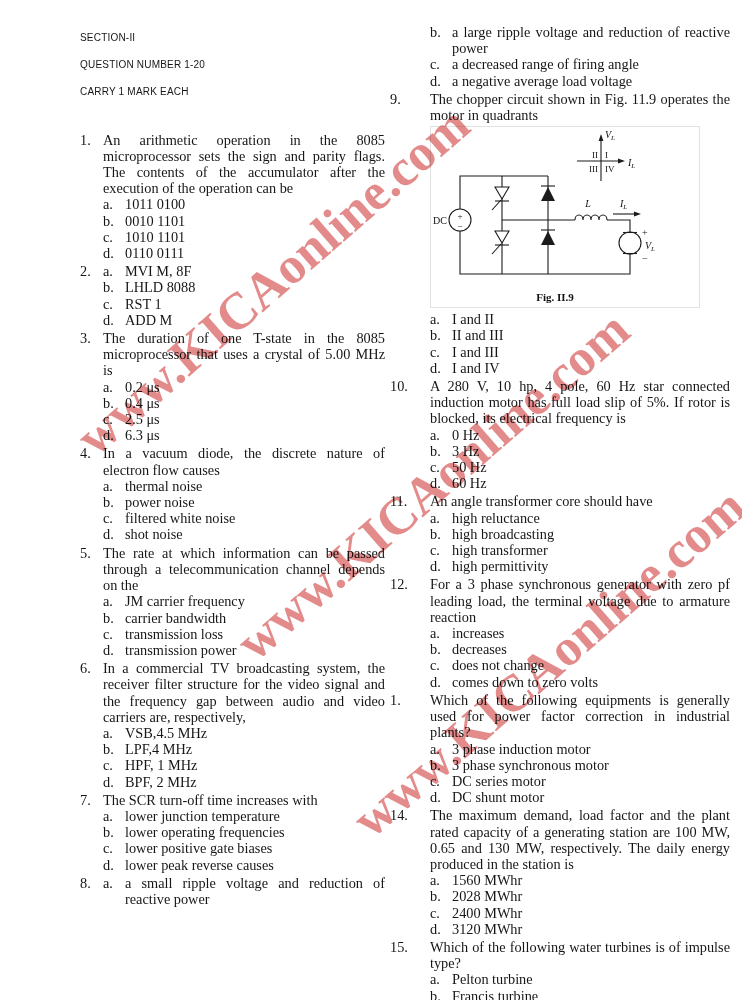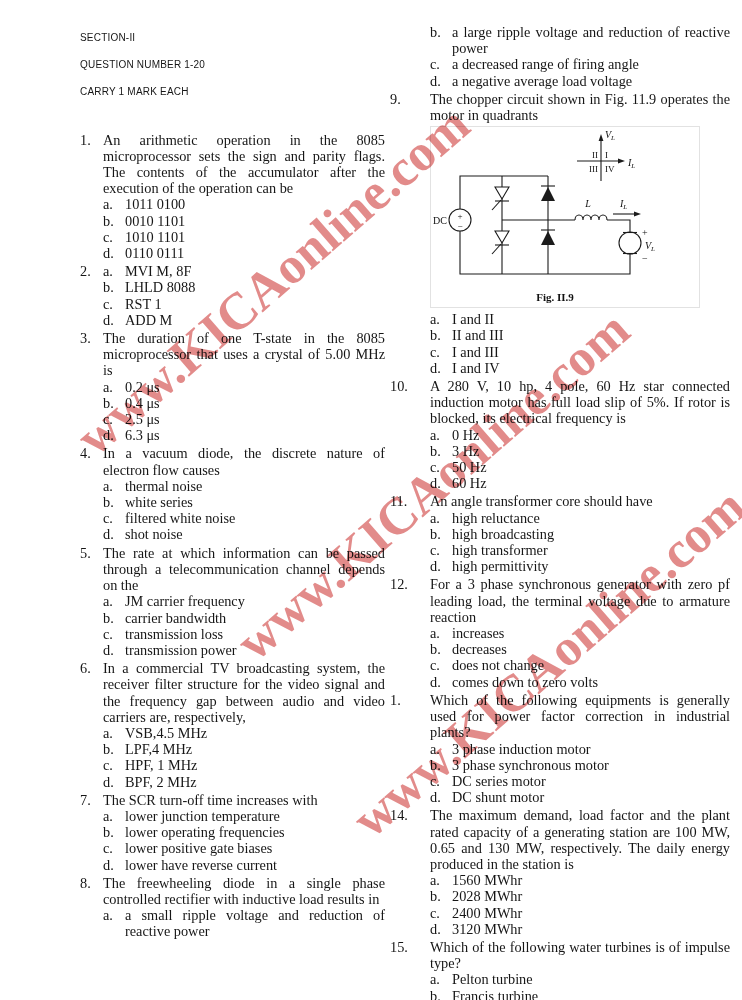--- a/index.html
+++ b/index.html
@@ -149,21 +149,21 @@
     <div class="q-body">
       <div class="q-text">In a vacuum diode, the discrete nature of electron flow causes</div>
 
   <div class="opt">
     <div class="opt-label">a.</div>
     <div class="opt-text">thermal noise</div>
   </div>
 
   <div class="opt">
     <div class="opt-label">b.</div>
-    <div class="opt-text">white series</div>
+    <div class="opt-text">power noise</div>
   </div>
 
   <div class="opt">
     <div class="opt-label">c.</div>
     <div class="opt-text">filtered white noise</div>
   </div>
 
   <div class="opt">
     <div class="opt-label">d.</div>
     <div class="opt-text">shot noise</div>
@@ -240,29 +240,28 @@
     <div class="opt-text">lower operating frequencies</div>
   </div>
 
   <div class="opt">
     <div class="opt-label">c.</div>
     <div class="opt-text">lower positive gate biases</div>
   </div>
 
   <div class="opt">
     <div class="opt-label">d.</div>
-    <div class="opt-text">lower have reverse current</div>
+    <div class="opt-text">lower peak reverse causes</div>
   </div>
 </div>
   </div>
 
   <div class="question">
     <div class="q-num">8.</div>
     <div class="q-body">
-      <div class="q-text">The freewheeling diode in a single phase controlled rectifier with inductive load results in</div>
 
   <div class="opt">
     <div class="opt-label">a.</div>
     <div class="opt-text">a small ripple voltage and reduction of reactive power</div>
   </div>
 </div>
   </div>
 </div>
   </div>
 

